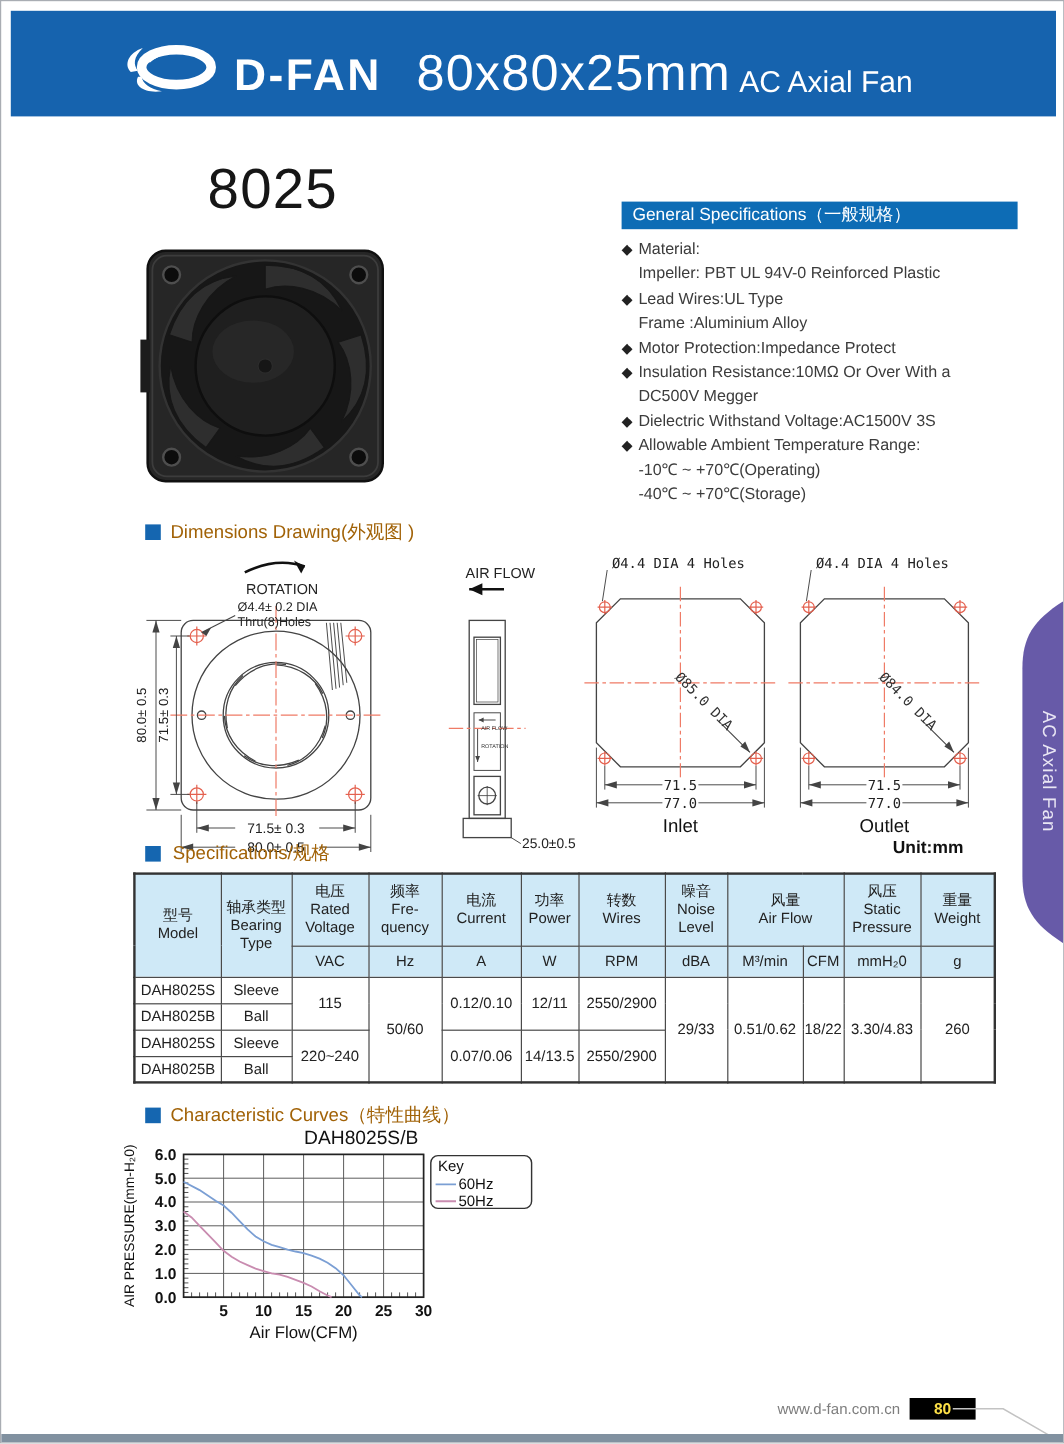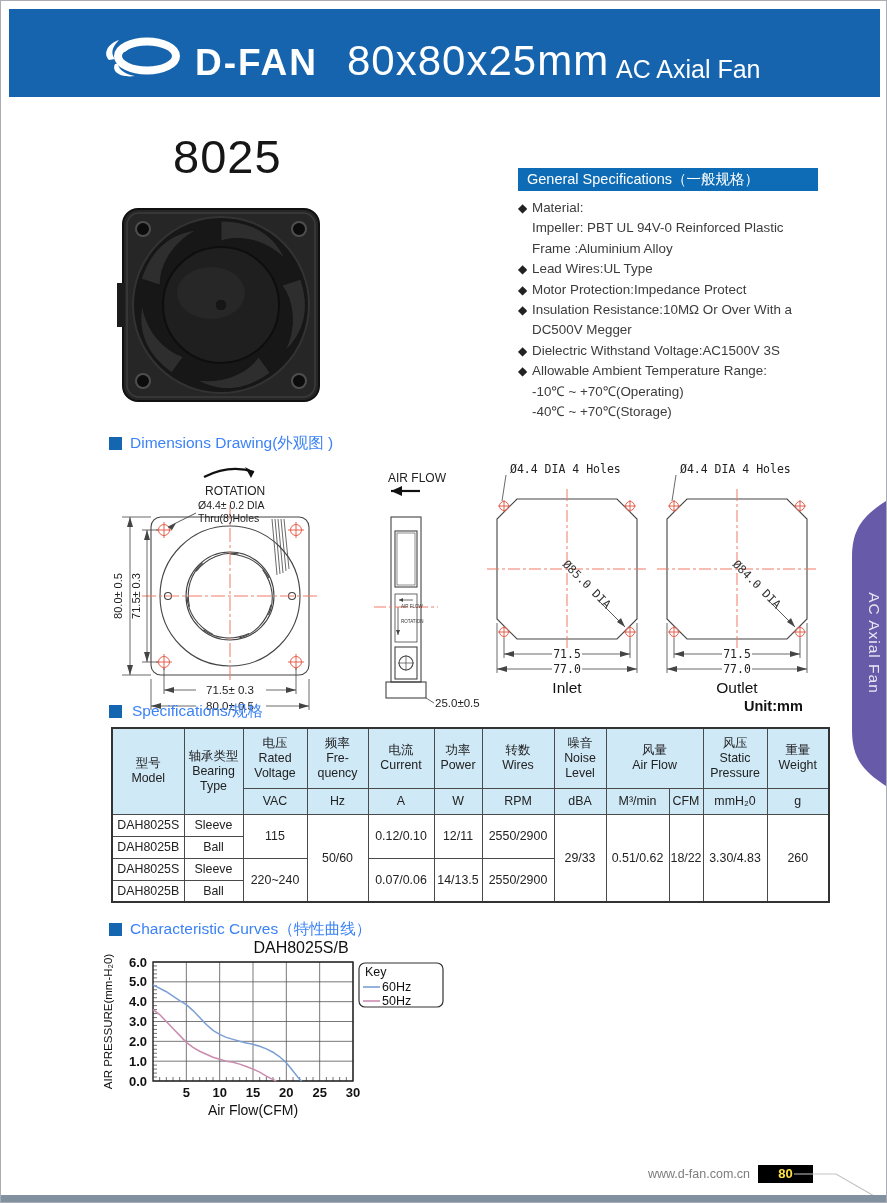--- a/index.html
+++ b/index.html
@@ -10,28 +10,28 @@
     border:1px solid #a9adb3; overflow:hidden; margin:0 auto;
   }
   
   .topbar { position:absolute; left:8px; top:8px; width:871px; height:88px; background:#1663ae; }
   .brand-text { position:absolute; left:186px; top:33px; color:#fff; font-size:37px; font-weight:bold; letter-spacing:2px; }
   .size-text  { position:absolute; left:338px; top:28px; color:#fff; font-size:42px; font-weight:500; letter-spacing:1px; }
   .subtitle-text { position:absolute; left:607px; top:46px; color:#fff; font-size:25px; font-weight:500; }
   
   .model-title { position:absolute; left:172px; top:128px; font-size:47px; font-weight:500; color:#161616; letter-spacing:1px; }
   
-  .gs-bar { position:absolute; left:517px; top:167px; width:300px; height:23px; background:#0d6cb5;
+  .gs-bar { position:absolute; left:517px; top:167px; width:330px; height:23px; background:#0d6cb5;
             color:#fff; font-size:14.5px; line-height:23px; padding-left:9px; }
   .gs-list { position:absolute; left:517px; top:197px; width:345px; font-size:13.4px; color:#3c3c3c; }
   .gs-line { line-height:20.4px; white-space:nowrap; }
   .gs-line .diamond { display:inline-block; width:14px; color:#222; font-size:12px; }
   .gs-line.indent { padding-left:14px; }
   
-  .sec-title { position:absolute; display:flex; align-items:center; gap:8px; font-size:15.5px; color:#3b82f6; }
+  .sec-title { position:absolute; display:flex; align-items:center; gap:8px; font-size:15.5px; color:#a16207;margin-left:12px; }
   .sec-title .sq { width:13px; height:13px; background:#1566b0; display:inline-block; }
   
   .spec-table { position:absolute; left:110px; top:726px; border-collapse:collapse; table-layout:fixed;
                 font-size:12.4px; color:#222; }
   .spec-table td { border:1px solid #4a4a4a; text-align:center; vertical-align:middle; padding:0 1px; }
   .spec-table { border:2px solid #333; }
   .spec-table .hd { background:#cfe9f7; }
   .spec-table .hd span { display:block; line-height:15px; }
   .spec-table tr.h1 td { height:60px; }
   .spec-table tr.h2 td { height:26px; }
@@ -84,22 +84,22 @@
       <circle cx="28" cy="184" r="7"></circle>
         <circle cx="184" cy="184" r="7"></circle>
     </g>
     <rect x="2" y="86" width="8" height="44" fill="#1c1c1c"></rect>
   </svg>
 
   <div class="gs-bar">General Specifications（一般规格）</div>
   <div class="gs-list">
     <div class="gs-line"><span class="diamond">◆</span><span>Material:</span></div>
     <div class="gs-line indent"><span>Impeller: PBT UL 94V-0 Reinforced Plastic</span></div>
+    <div class="gs-line"><span class="diamond">◆</span><span>Lead Wires:UL Type</span></div>
     <div class="gs-line indent"><span>Frame :Aluminium Alloy</span></div>
-    <div class="gs-line"><span class="diamond">◆</span><span>Lead Wires:UL Type</span></div>
     <div class="gs-line"><span class="diamond">◆</span><span>Motor Protection:Impedance Protect</span></div>
     <div class="gs-line"><span class="diamond">◆</span><span>Insulation Resistance:10MΩ Or Over With a</span></div>
     <div class="gs-line indent"><span>DC500V Megger</span></div>
     <div class="gs-line"><span class="diamond">◆</span><span>Dielectric Withstand Voltage:AC1500V 3S</span></div>
     <div class="gs-line"><span class="diamond">◆</span><span>Allowable Ambient Temperature Range:</span></div>
     <div class="gs-line indent"><span>-10℃ ~ +70℃(Operating)</span></div>
     <div class="gs-line indent"><span>-40℃ ~ +70℃(Storage)</span></div>
   </div>
 
   <div class="sec-title" style="left:108px;top:432px;">

